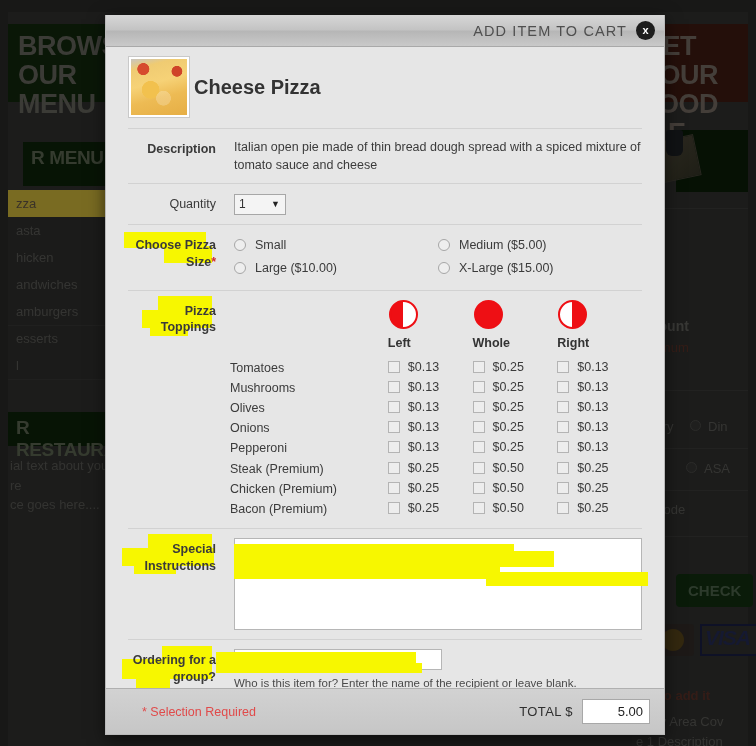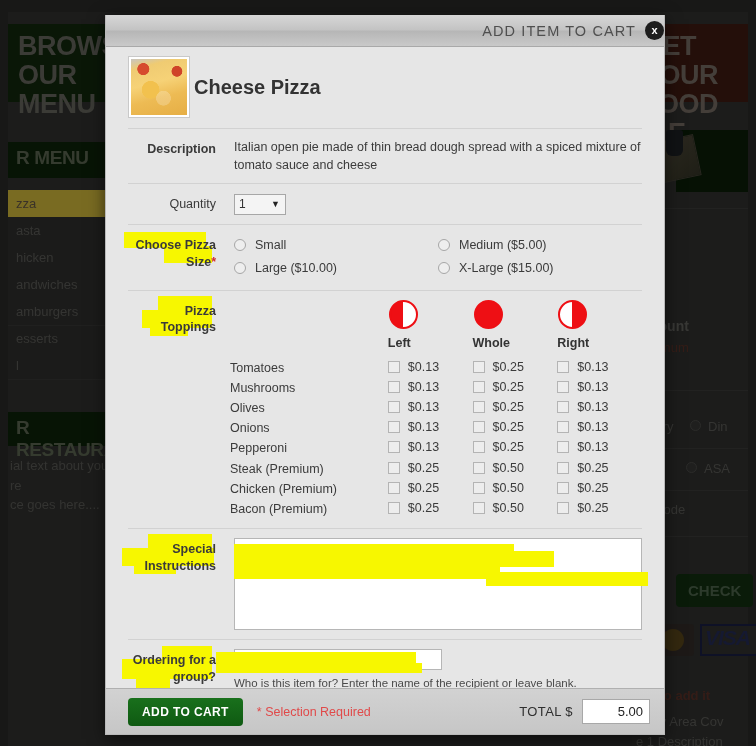--- a/index.html
+++ b/index.html
@@ -152,20 +152,21 @@
     flex-direction: column;
     overflow: hidden;
   }
   #modal-titlebar {
     height: 32px;
     background: linear-gradient(to bottom, #d7d7d7 0%, #c3c3c3 48%, #b6b6b6 52%, #c9c9c9 100%);
     border-bottom: 1px solid #a9a9a9;
     display: flex;
     align-items: center;
     justify-content: flex-end;
+    padding-right: 9px;
     flex: 0 0 auto;
   }
   #modal-title {
     font-size: 14.5px;
     letter-spacing: 1.1px;
     color: #4f4f4f;
     font-family: "Liberation Sans", sans-serif;
     margin-right: 9px;
   }
   #close-btn {
@@ -422,21 +423,21 @@
 <body>
 
 <div id="bg-page">
   <div class="bg-site">
 
     <div class="bg-col-left">
       <div class="bg-banner green" style="top:12px; left:0; width:112px; height:78px;">
         <div style="white-space:pre-line;">BROWSE
 OUR MENU</div>
       </div>
-      <div class="bg-subbar" style="top:130px; left:0; width:112px; height:36px;">
+      <div class="bg-subbar" style="top:130px; left:15px; width:112px; height:44px;">
         <span>R MENU</span>
       </div>
       <div class="bg-menu-item active" style="top:178px;"><span>zza</span></div>
       <div class="bg-menu-item" style="top:205px;"><span>asta</span></div>
       <div class="bg-menu-item" style="top:232px;"><span>hicken</span></div>
       <div class="bg-menu-item" style="top:259px;"><span>andwiches</span></div>
       <div class="bg-menu-item" style="top:313px;"><span>esserts</span></div>
       <div class="bg-menu-item" style="top:286px;"><span>amburgers</span></div>
       <div class="bg-menu-item" style="top:340px;"><span>l</span></div>
 
@@ -736,20 +737,19 @@
         <input id="group-input" type="text" value="" style="">
         <span class="hl" style="left:0px; top:3px; width:200px; height:16px; z-index:3;"></span>
         <span class="hl" style="left:0px; top:14px; width:206px; height:10px; z-index:3;"></span>
         <div class="helper">Who is this item for? Enter the name of the recipient or leave blank.</div>
       </div>
     </div>
 
   </div>
 
   <div id="modal-footer">
-    <button id="add-to-cart-btn">ADD TO CART</button>
     <span id="selection-required">* Selection Required</span>
     <div id="total-wrap">
       <span id="total-label">TOTAL $</span>
       <div id="total-value">5.00</div>
     </div>
   </div>
 </div>
 
 </body></html>

